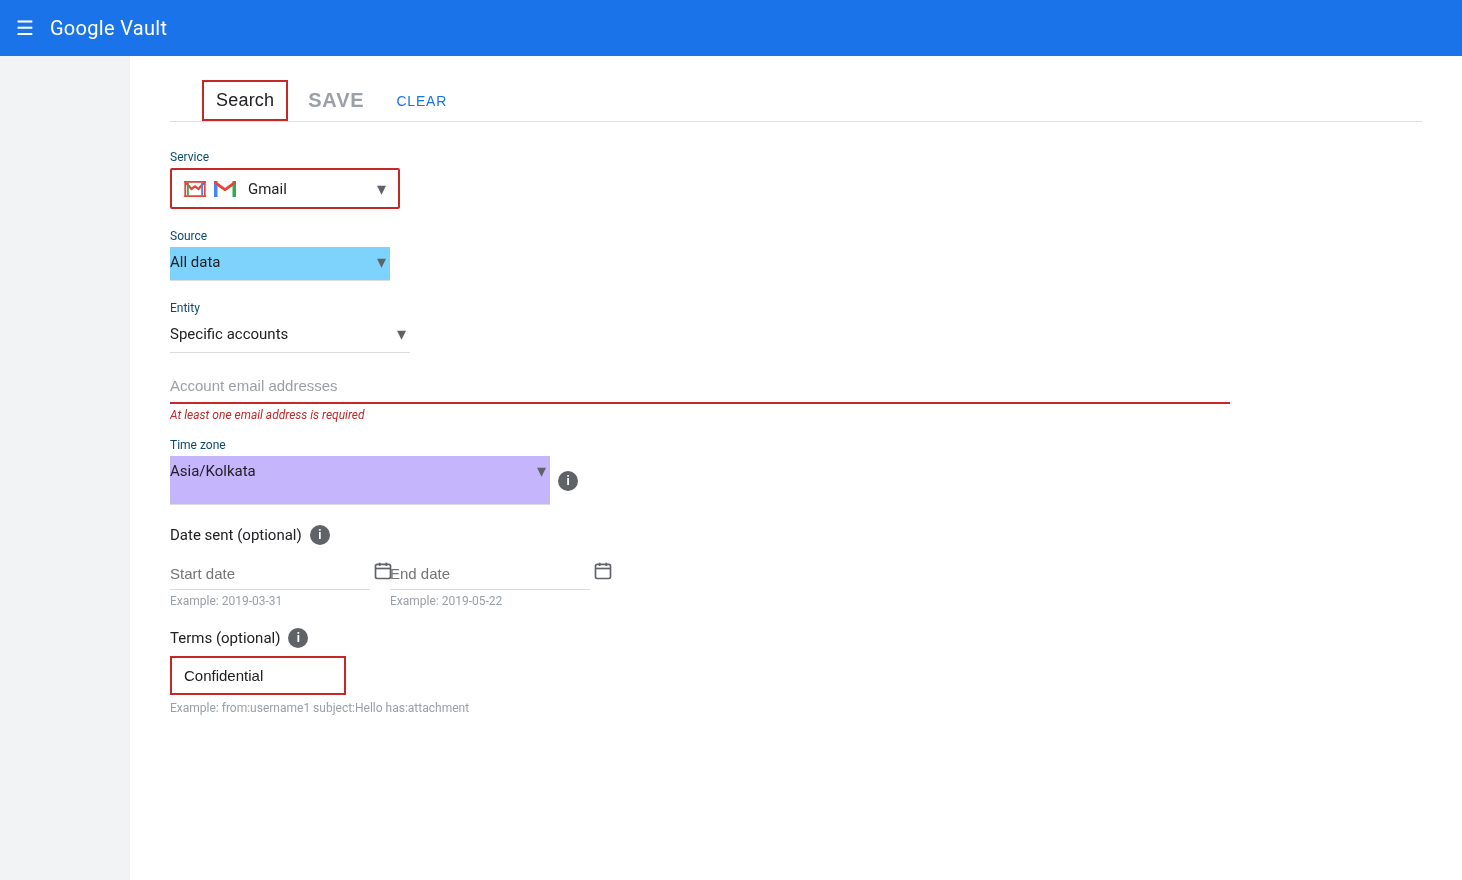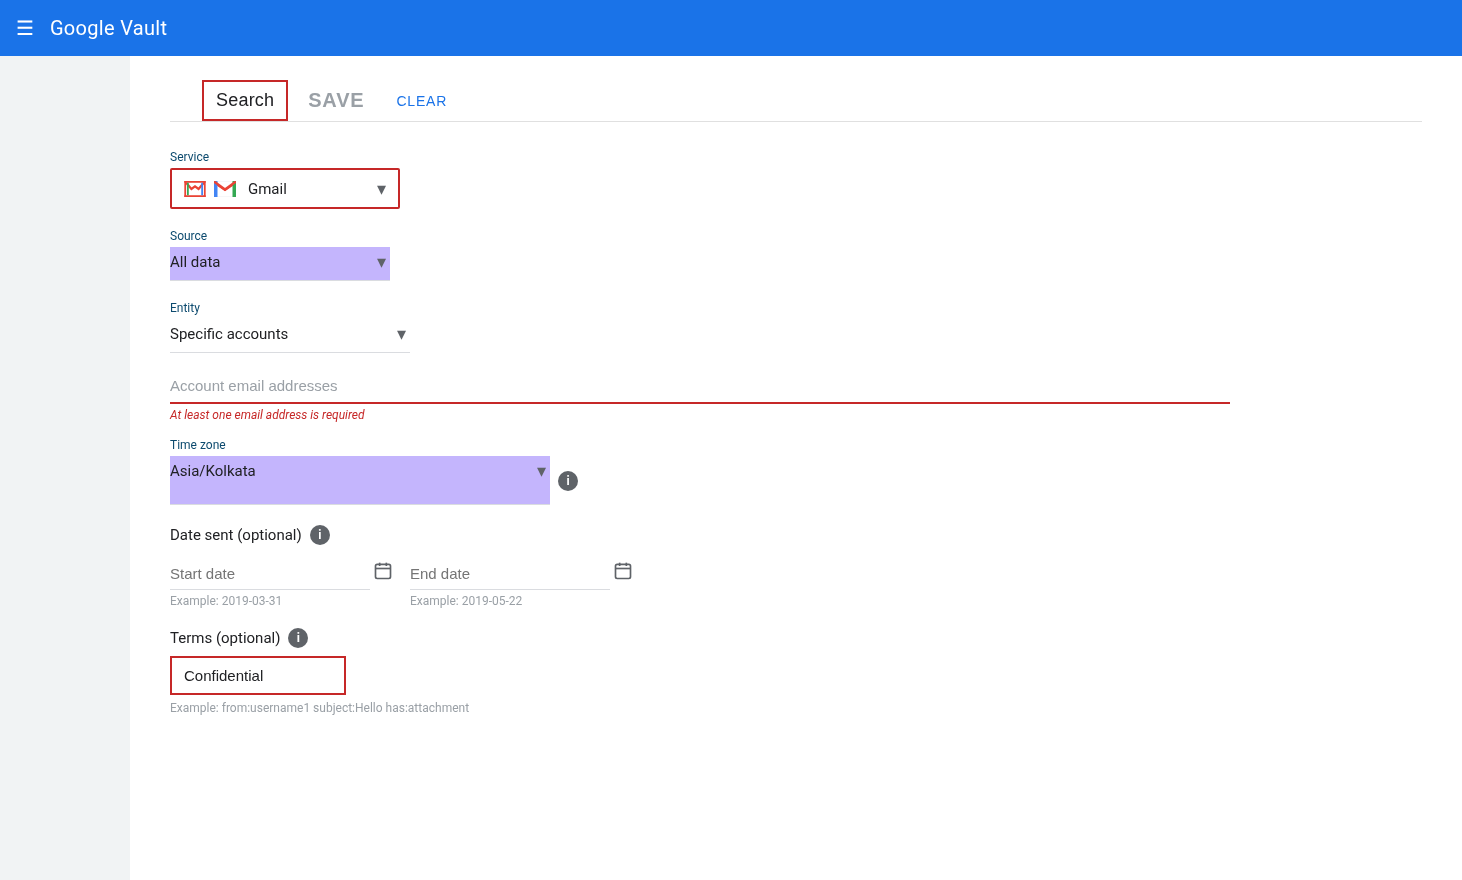--- a/index.html
+++ b/index.html
@@ -138,21 +138,21 @@
 
     
     .source-dropdown {
       display: flex;
       align-items: center;
       border: none;
       border-bottom: 1px solid #dadce0;
       padding: 4px 4px 8px 0;
       width: 220px;
       cursor: pointer;
-      background: #c4b5fd;
+      background: #7dd3fc;
     }
 
     .source-text {
       font-size: 15px;
       color: #202124;
       flex: 1;
     }
 
     
     .entity-dropdown {
@@ -244,21 +244,21 @@
       font-size: 15px;
       color: #202124;
       display: flex;
       align-items: center;
       gap: 8px;
       margin-bottom: 16px;
     }
 
     .date-fields {
       display: flex;
-      gap: 40px;
+      gap: 20px;
       margin-bottom: 20px;
     }
 
     .date-field-wrapper {
       display: flex;
       flex-direction: column;
     }
 
     .date-input-row {
       display: flex;

